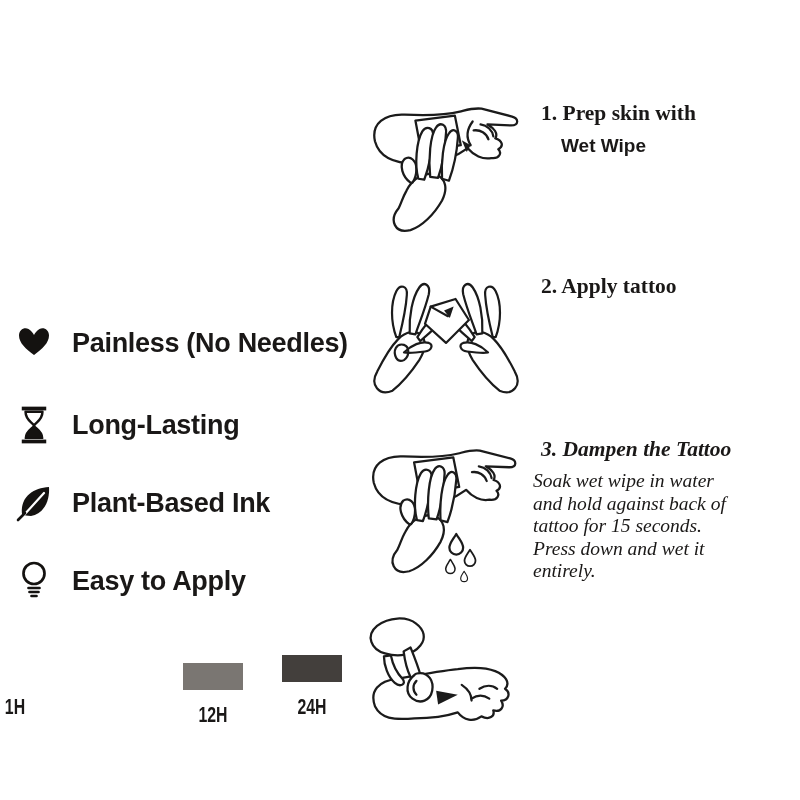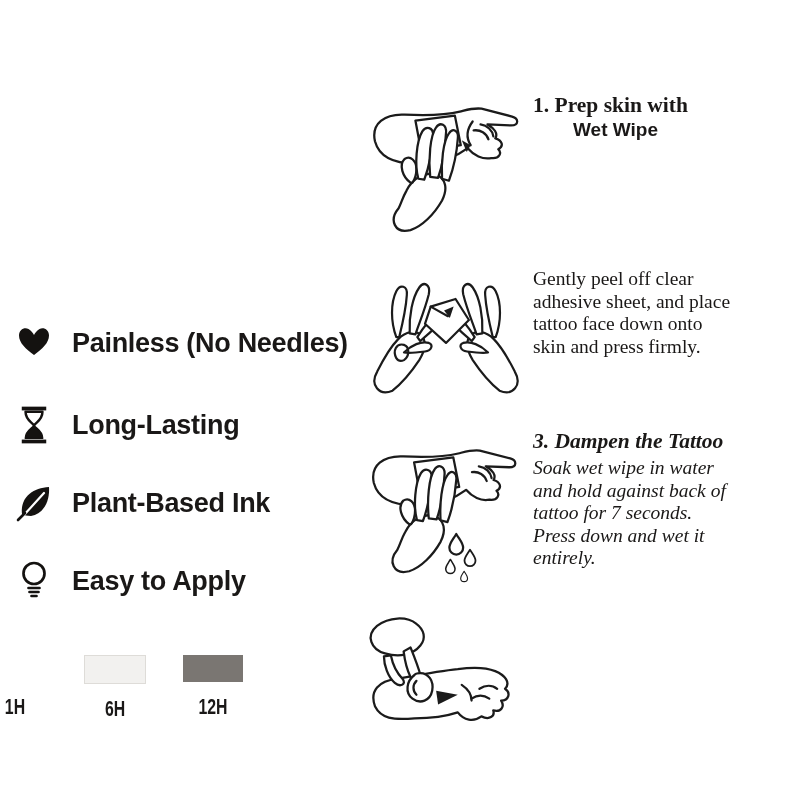--- a/index.html
+++ b/index.html
@@ -18,25 +18,25 @@
   .t-col{position:absolute;top:655px;width:62px;text-align:center;}
   .t-swatch{width:60px;height:27px;margin:0 auto;}
   .t-label{
     margin-top:12px;font-family:"Liberation Sans","DejaVu Sans",sans-serif;font-weight:700;
     font-size:22px;transform:scaleX(0.72);transform-origin:center;white-space:nowrap;
   }
   
   .step-illo{position:absolute;}
   .step-text{position:absolute;left:533px;width:266px;}
   .step-title{
-    margin:0;font-size:21.5px;font-weight:700;line-height:26px;white-space:nowrap;
+    margin:8px;font-size:21.5px;font-weight:700;line-height:26px;white-space:nowrap;
     font-family:"Liberation Serif","DejaVu Serif",serif;
   }
   .step-subtitle{
-    margin:0 0 0 40px;font-family:"Liberation Sans","DejaVu Sans",sans-serif;
+    margin:0 0 0 28px;font-family:"Liberation Sans","DejaVu Sans",sans-serif;
     font-weight:700;font-size:19px;line-height:24px;
   }
   .step-body{
     margin:3px 0 0 0;font-size:19.5px;line-height:22.5px;white-space:pre-line;
   }
   svg{display:block;}
 </style>
 </head>
 <body>
 
@@ -83,27 +83,27 @@
         <path d="M3 36 L10 29" stroke="#141210" stroke-width="2.6" stroke-linecap="round"></path>
       </svg>
     </span>
     <span class="f-label">Plant-Based Ink</span>
   </div>
 
   <div class="t-col" style="left:-16px;">
     <div class="t-swatch" style="background: transparent; border: none;"></div>
     <div class="t-label">1H</div>
   </div>
-  <div class="t-col" style="left:84px;">
-    <div class="t-swatch" style="background: rgb(242, 241, 239); border: 1px solid rgb(222, 220, 216);"></div>
-    <div class="t-label">6H</div>
-  </div>
-  <div class="t-col" style="left:182px;">
+  <div class="t-col" style="left:182px;margin-top:8px;">
     <div class="t-swatch" style="background: rgb(122, 118, 114); border: none;"></div>
     <div class="t-label">12H</div>
+  </div>
+  <div class="t-col" style="left:281px;">
+    <div class="t-swatch" style="background: rgb(67, 63, 60); border: none;"></div>
+    <div class="t-label">24H</div>
   </div>
 
   <div class="step-illo" style="left:358px;top:86px;">
     <svg width="175" height="148" viewBox="0 0 175 150" fill="none" stroke="#1b1b1b" stroke-width="2.3" stroke-linecap="round" stroke-linejoin="round">
       <path d="M16 56 C 12 38 26 28 46 29 C 68 30 86 30 102 26 C 110 24 116 22 124 23 L155 31 C 162 33 162 40 154 40 L130 39 C 137 43 141 48 138 53 C 145 55 147 61 141 64 C 145 68 142 74 134 73 C 125 75 116 70 110 63 C 98 72 84 77 68 78 C 46 80 22 78 16 56 Z" fill="#ffffff"></path>
       <path d="M116 45 C 123 44 129 48 131 54"></path>
       <path d="M123 39 C 130 40 135 45 136 51"></path>
       <path d="M57 35 L97 30 L103 60 L63 67 Z" fill="#ffffff"></path>
       <path d="M115 36 C 109 44 108 52 113 60"></path>
       <path d="M113 60 L104 55 L109 67 Z" fill="#1b1b1b" stroke="none"></path>
@@ -131,24 +131,21 @@
       <path d="M142 82 C 148 66 148 46 142 34 C 138 26 130 28 131 38 C 132 54 136 70 139 82 Z" fill="#ffffff"></path>
       <path d="M128 78 C 129 60 125 40 118 30 C 113 23 106 27 108 37 C 112 53 118 67 122 79 Z" fill="#ffffff"></path>
       <path d="M120 82 C 114 72 106 62 98 56 C 92 52 89 58 93 63 C 100 72 110 80 117 86 Z" fill="#ffffff"></path>
       <path d="M134 98 C 126 90 116 86 108 88 C 103 90 105 96 112 97 C 120 98 128 99 134 98 Z" fill="#ffffff"></path>
       <path d="M74 50 L100 42 L114 64 L90 88 L68 68 Z" fill="#ffffff"></path>
       <path d="M74 50 L92 60"></path>
       <path d="M88 54 L98 50 L94 62 Z" fill="#1b1b1b" stroke="none"></path>
     </svg>
   </div>
   <div class="step-text" style="top:265px;">
-    <p class="step-body">Gently peel off clear
-adhesive sheet, and place
-tattoo face down onto
-skin and press firmly.</p>
+    <h3 class="step-title"><span>2.</span> <span>Apply tattoo</span></h3>
   </div>
 
   <div class="step-illo" style="left:358px;top:428px;">
     <svg width="172" height="157" viewBox="0 0 175 160" fill="none" stroke="#1b1b1b" stroke-width="2.3" stroke-linecap="round" stroke-linejoin="round">
       <path d="M16 56 C 12 38 26 28 46 29 C 68 30 86 30 102 26 C 110 24 116 22 124 23 L155 31 C 162 33 162 40 154 40 L130 39 C 137 43 141 48 138 53 C 145 55 147 61 141 64 C 145 68 142 74 134 73 C 125 75 116 70 110 63 C 98 72 84 77 68 78 C 46 80 22 78 16 56 Z" fill="#ffffff"></path>
       <path d="M116 45 C 123 44 129 48 131 54"></path>
       <path d="M123 39 C 130 40 135 45 136 51"></path>
       <path d="M57 35 L97 30 L103 60 L63 67 Z" fill="#ffffff"></path>
       <path d="M40 124 C 30 136 36 150 52 146 C 64 142 76 130 84 116 C 90 104 88 94 78 90 C 66 86 54 94 48 106 C 44 113 43 118 40 124 Z" fill="#ffffff"></path>
       <path d="M52 98 C 44 92 40 80 46 74 C 52 70 58 76 58 84 C 58 90 56 95 54 98 Z" fill="#ffffff"></path>
@@ -160,21 +157,21 @@
         <path d="M0 0 C 3.5 6 7 9.5 7 14 A 7 7 0 0 1 -7 14 C -7 9.5 -3.5 6 0 0 Z" transform="translate(114,124) scale(0.8)" fill="#ffffff"></path>
         <path d="M0 0 C 3.5 6 7 9.5 7 14 A 7 7 0 0 1 -7 14 C -7 9.5 -3.5 6 0 0 Z" transform="translate(94,134) scale(0.68)" fill="#ffffff"></path>
         <path d="M0 0 C 3.5 6 7 9.5 7 14 A 7 7 0 0 1 -7 14 C -7 9.5 -3.5 6 0 0 Z" transform="translate(108,146) scale(0.5)" fill="#ffffff"></path>
       </g>
     </svg>
   </div>
   <div class="step-text" style="top:428px;font-style:italic;">
     <h3 class="step-title"><span>3.</span> <span>Dampen the Tattoo</span></h3>
     <p class="step-body">Soak wet wipe in water
 and hold against back of
-tattoo for 7 seconds.
+tattoo for 15 seconds.
 Press down and wet it
 entirely.</p>
   </div>
 
   <div class="step-illo" style="left:354px;top:612px;">
     <svg width="180" height="128" viewBox="0 0 180 130" fill="none" stroke="#1b1b1b" stroke-width="2.3" stroke-linecap="round" stroke-linejoin="round">
       <path d="M20 96 C 14 80 24 70 42 68 C 64 64 84 60 104 58 C 118 56 132 56 142 60 C 152 64 158 72 152 78 C 158 82 156 90 148 90 C 152 96 148 102 140 100 C 142 106 136 110 128 106 C 120 112 110 110 104 102 C 92 106 76 108 60 108 C 38 110 26 108 20 96 Z" fill="#ffffff"></path>
       <path d="M126 78 C 132 74 139 74 144 78"></path>
       <path d="M118 88 C 124 84 130 84 136 88"></path>
       <path d="M108 74 C 114 78 118 84 118 90"></path>

